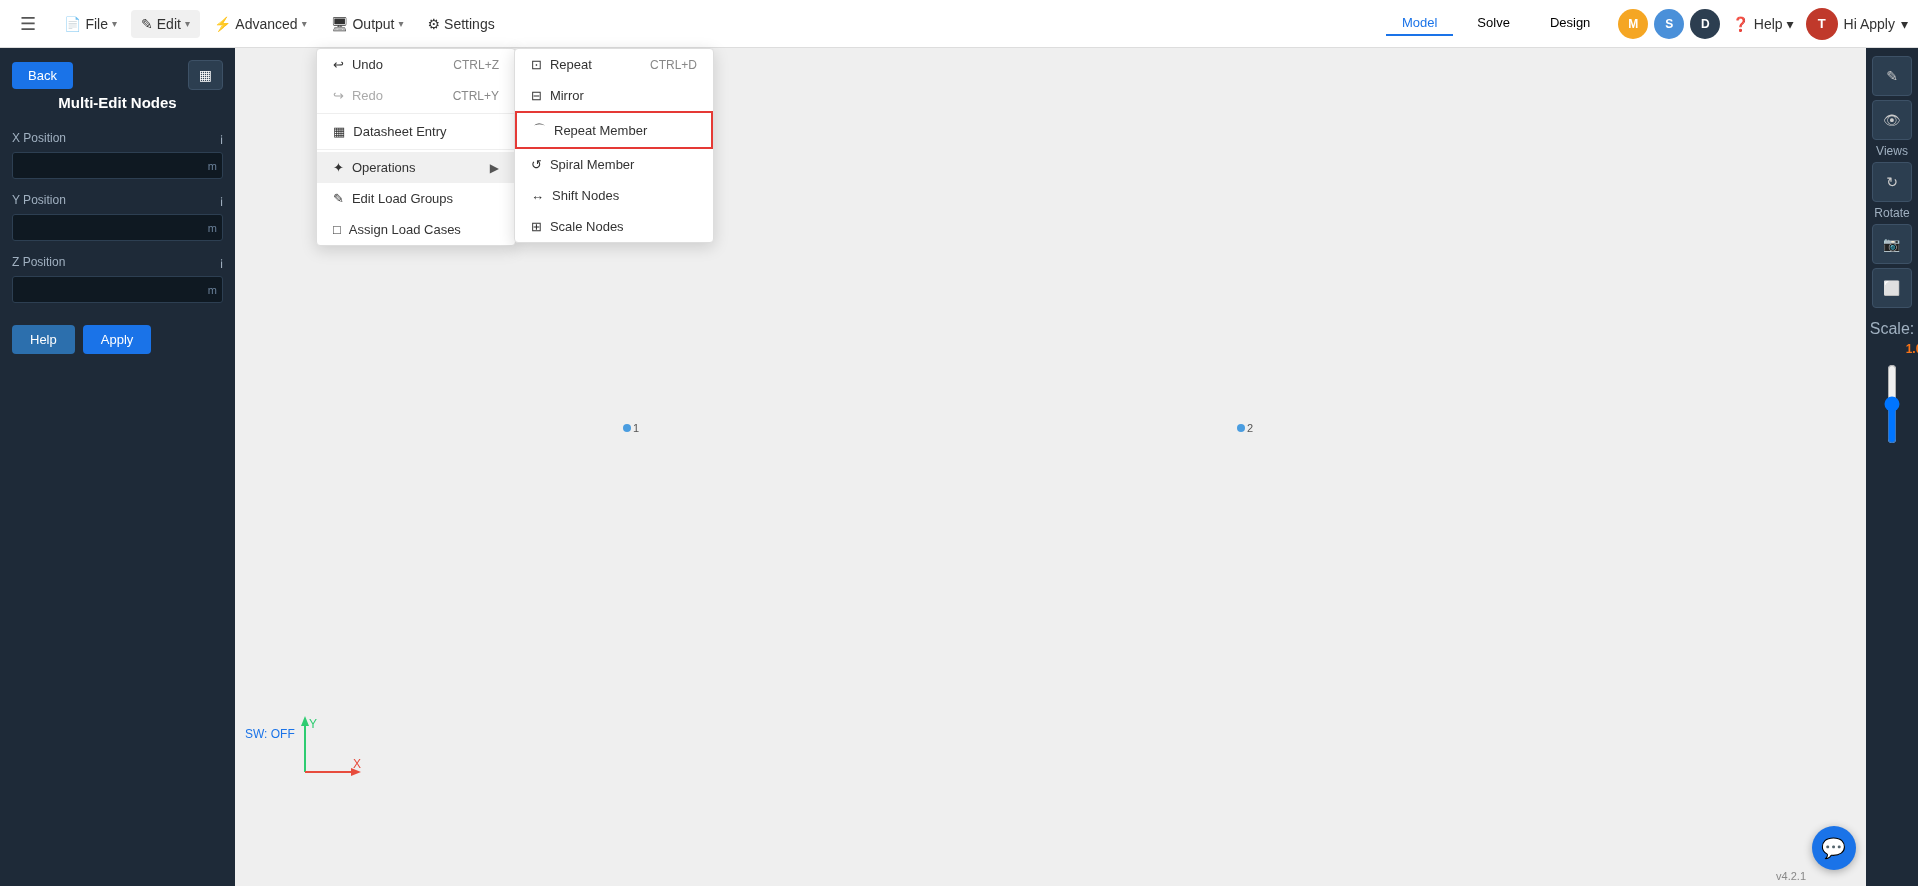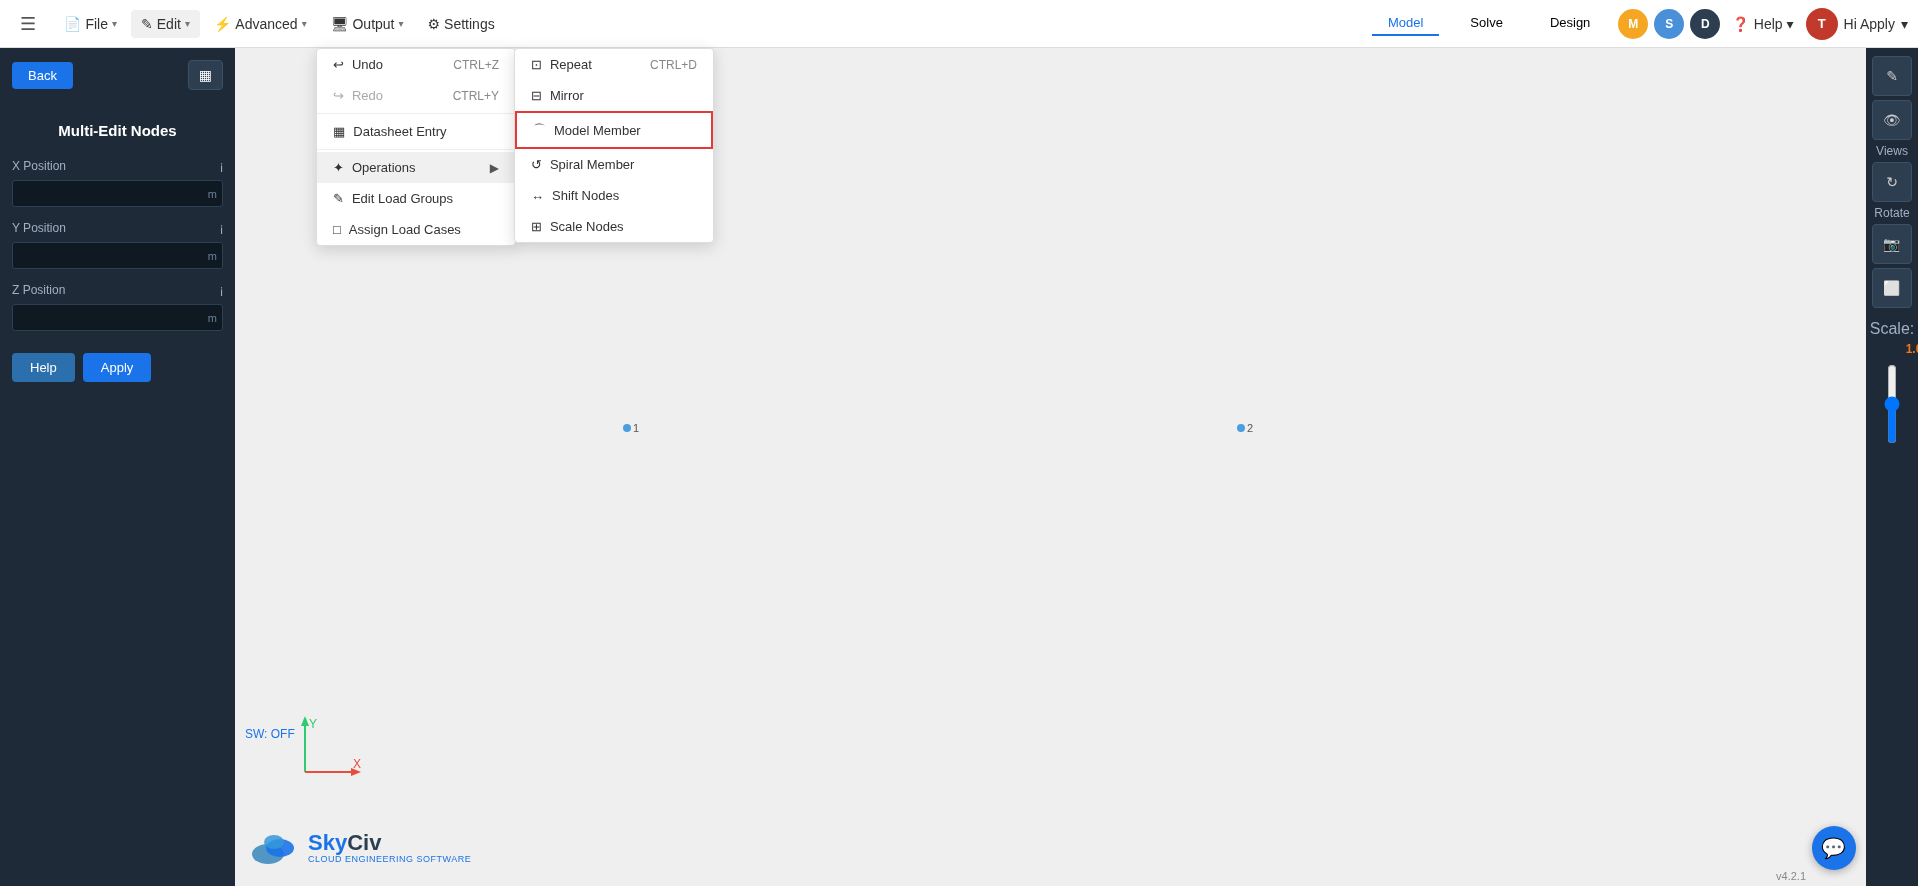--- a/index.html
+++ b/index.html
@@ -30,21 +30,21 @@
       position: relative;
     }
     .navbar-item.active { background: #f0f0f0; }
     .navbar-item .chevron { font-size: 10px; color: #777; }
 
     .navbar-right {
       margin-left: auto;
       display: flex; align-items: center; gap: 12px;
     }
     .navbar-tabs {
-      display: flex; gap: 15px;
+      display: flex; gap: 8px;
     }
     .navbar-tab {
       padding: 4px 16px; font-size: 13px; font-weight: 500;
       cursor: pointer; color: #000000;
       border-bottom: 2px solid transparent;
     }
     .navbar-tab.active { color: #1a73e8; border-bottom-color: #1a73e8; }
     .navbar-icons {
       display: flex; gap: 6px; align-items: center;
     }
@@ -82,21 +82,21 @@
       width: 235px;
       background: #1e2a38;
       color: #fff;
       display: flex;
       flex-direction: column;
       padding: 12px;
       flex-shrink: 0;
     }
     .sidebar-top {
       display: flex; justify-content: space-between; align-items: center;
-      margin-bottom: 32px;
+      margin-bottom: 4px;
     }
     .back-btn {
       background: #1a73e8; color: #fff;
       border: none; border-radius: 4px;
       padding: 6px 16px; font-size: 13px; cursor: pointer;
     }
     .grid-btn {
       background: #2c3e50; color: #fff;
       border: 1px solid #3d5166; border-radius: 4px;
       padding: 6px 10px; cursor: pointer; font-size: 14px;
@@ -385,33 +385,20 @@
         <line x1="20" y1="60" x2="20" y2="10" stroke="#2ecc71" stroke-width="2"></line>
         <polygon points="20,4 16,14 24,14" fill="#2ecc71"></polygon>
         <text x="24" y="16" font-size="12" fill="#2ecc71">Y</text>
 
         <line x1="20" y1="60" x2="70" y2="60" stroke="#e74c3c" stroke-width="2"></line>
         <polygon points="76,60 66,56 66,64" fill="#e74c3c"></polygon>
         <text x="68" y="56" font-size="12" fill="#e74c3c">X</text>
       </svg>
     </div>
 
-    <div style="position:absolute; bottom: 18px; left: 15px; display:flex; align-items:center; gap:8px;">
-      <svg width="50" height="40" viewBox="0 0 50 40">
-        <ellipse cx="18" cy="26" rx="16" ry="10" fill="#2980b9" opacity="0.8"></ellipse>
-        <ellipse cx="30" cy="20" rx="14" ry="9" fill="#1a73e8" opacity="0.9"></ellipse>
-        <ellipse cx="24" cy="14" rx="10" ry="7" fill="#3498db" opacity="0.85"></ellipse>
-      </svg>
-      <div>
-        <div style="font-size:22px; font-weight:700; color:#2c3e50; line-height:1;">
-          <span style="color:#1a73e8">Sky</span><span style="color:#2c3e50">Civ</span>
-        </div>
-        <div style="font-size:9px; color:#1a73e8; letter-spacing:0.5px;">CLOUD ENGINEERING SOFTWARE</div>
-      </div>
-    </div>
 
     <div class="version-tag" style="position:absolute; bottom:4px; right:60px; font-size:11px; color:#888;">v4.2.1</div>
 
     <div class="chat-bubble" style="position:absolute; bottom:16px; right:10px; width:44px; height:44px; border-radius:50%; background:#1a73e8; display:flex; align-items:center; justify-content:center; cursor:pointer;">
       <span style="color:white; font-size:20px;">💬</span>
     </div>
   </div>
 
   <div class="right-sidebar">
     <div class="right-btn">
@@ -495,21 +482,21 @@
     </div>
     <div class="submenu-item">
       <div class="item-left">
         <span>⊟</span>
         <span>Mirror</span>
       </div>
     </div>
     <div class="submenu-item highlighted" style="border: 2px solid #e53935; background:#fff;">
       <div class="item-left">
         <span>⌒</span>
-        <span>Model Member</span>
+        <span>Repeat Member</span>
       </div>
     </div>
     <div class="submenu-item">
       <div class="item-left">
         <span>↺</span>
         <span>Spiral Member</span>
       </div>
     </div>
     <div class="submenu-item">
       <div class="item-left">

